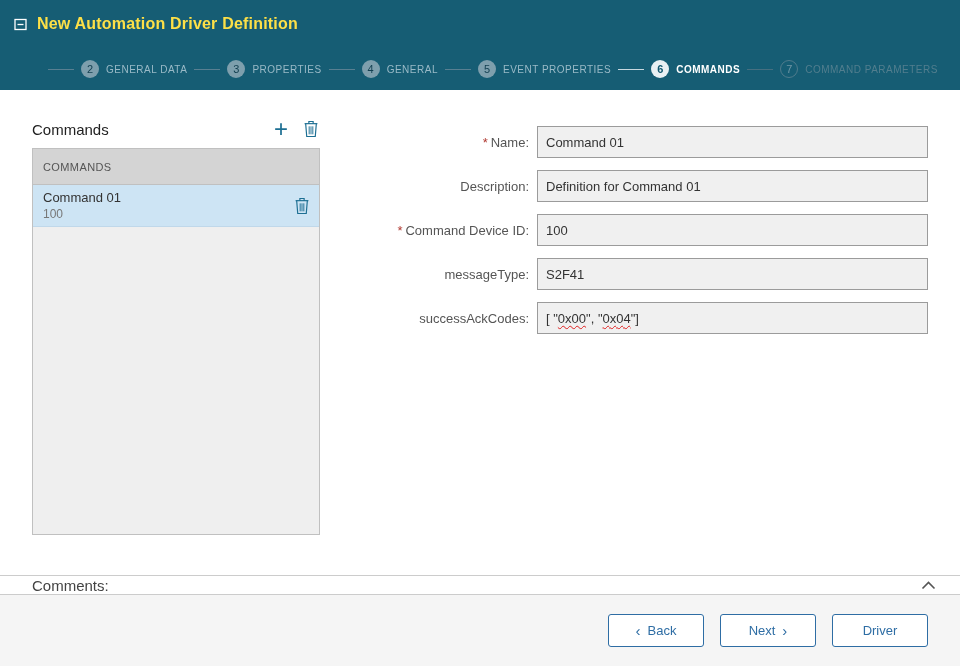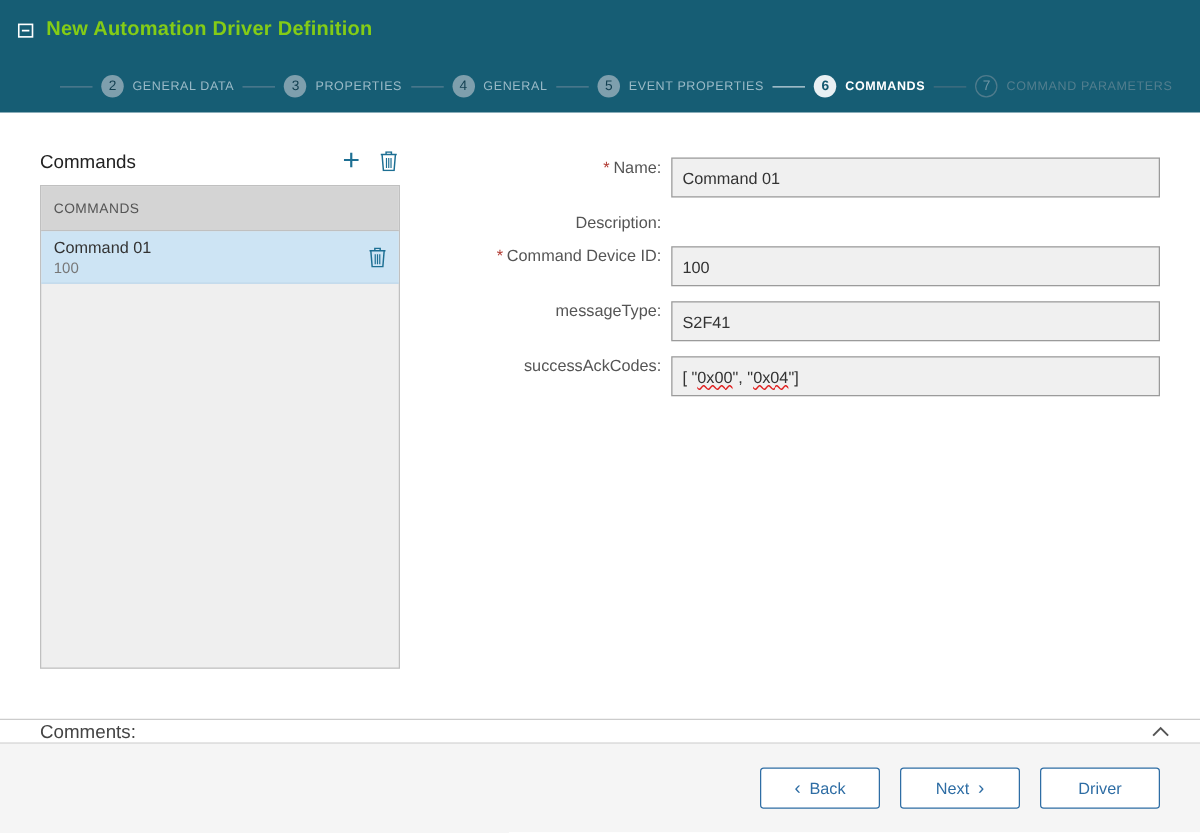--- a/index.html
+++ b/index.html
@@ -18,21 +18,21 @@
     flex-direction: column;
   }
 
   
   .titlebar {
     background: #165d74;
     height: 48px;
     display: flex;
     align-items: center;
     padding: 0 14px;
-    color: #84cc16;
+    color: #fde047;
     flex: 0 0 auto;
   }
   .win-icon { display: flex; margin-right: 9px; }
   .title { font-size: 16px; font-weight: bold; letter-spacing: 0.2px; }
 
   
   .stepper {
     background: #165d74;
     height: 42px;
     display: flex;
@@ -95,21 +95,21 @@
   .list-item {
     background: #cde4f4; border-bottom: 1px solid #c0d8ea;
     padding: 5px 10px; display: flex; justify-content: space-between;
     cursor: pointer;
   }
   .item-name { font-size: 13px; color: #333; }
   .item-sub { font-size: 12px; color: #777; margin-top: 2px; }
   .item-trash { align-self: center; color: #1d6f93; display: flex; cursor: pointer; }
 
   .form { margin-top: 8px; }
-  .form-row { display: flex; align-items: flex-start; margin-bottom: 12px; }
+  .form-row { display: flex; align-items: center; margin-bottom: 12px; }
   .form-label {
     width: 205px; flex: 0 0 auto; text-align: right; padding-right: 8px;
     font-size: 13px; color: #555;
   }
   .req { color: #b03931; margin-right: 3px; }
   .form-input {
     flex: 1; height: 32px; background: #f0f0f0;
     border: 1px solid #9b9b9b; font-size: 13px; color: #333;
     padding: 0 8px; font-family: "Liberation Sans", sans-serif;
   }
@@ -239,20 +239,21 @@
     <div class="right-col">
       <div class="form">
 
         <div class="form-row">
           <span class="form-label"><span class="req">*</span><span>Name:</span></span>
           <input class="form-input" type="text" value="Command 01" style="">
         </div>
 
         <div class="form-row">
           <span class="form-label"><span class="req"></span><span>Description:</span></span>
+          <input class="form-input" type="text" value="Definition for Command 01" style="">
         </div>
 
         <div class="form-row">
           <span class="form-label"><span class="req">*</span><span>Command Device ID:</span></span>
           <input class="form-input" type="text" value="100" style="">
         </div>
 
         <div class="form-row">
           <span class="form-label"><span class="req"></span><span>messageType:</span></span>
           <input class="form-input" type="text" value="S2F41" style="">

